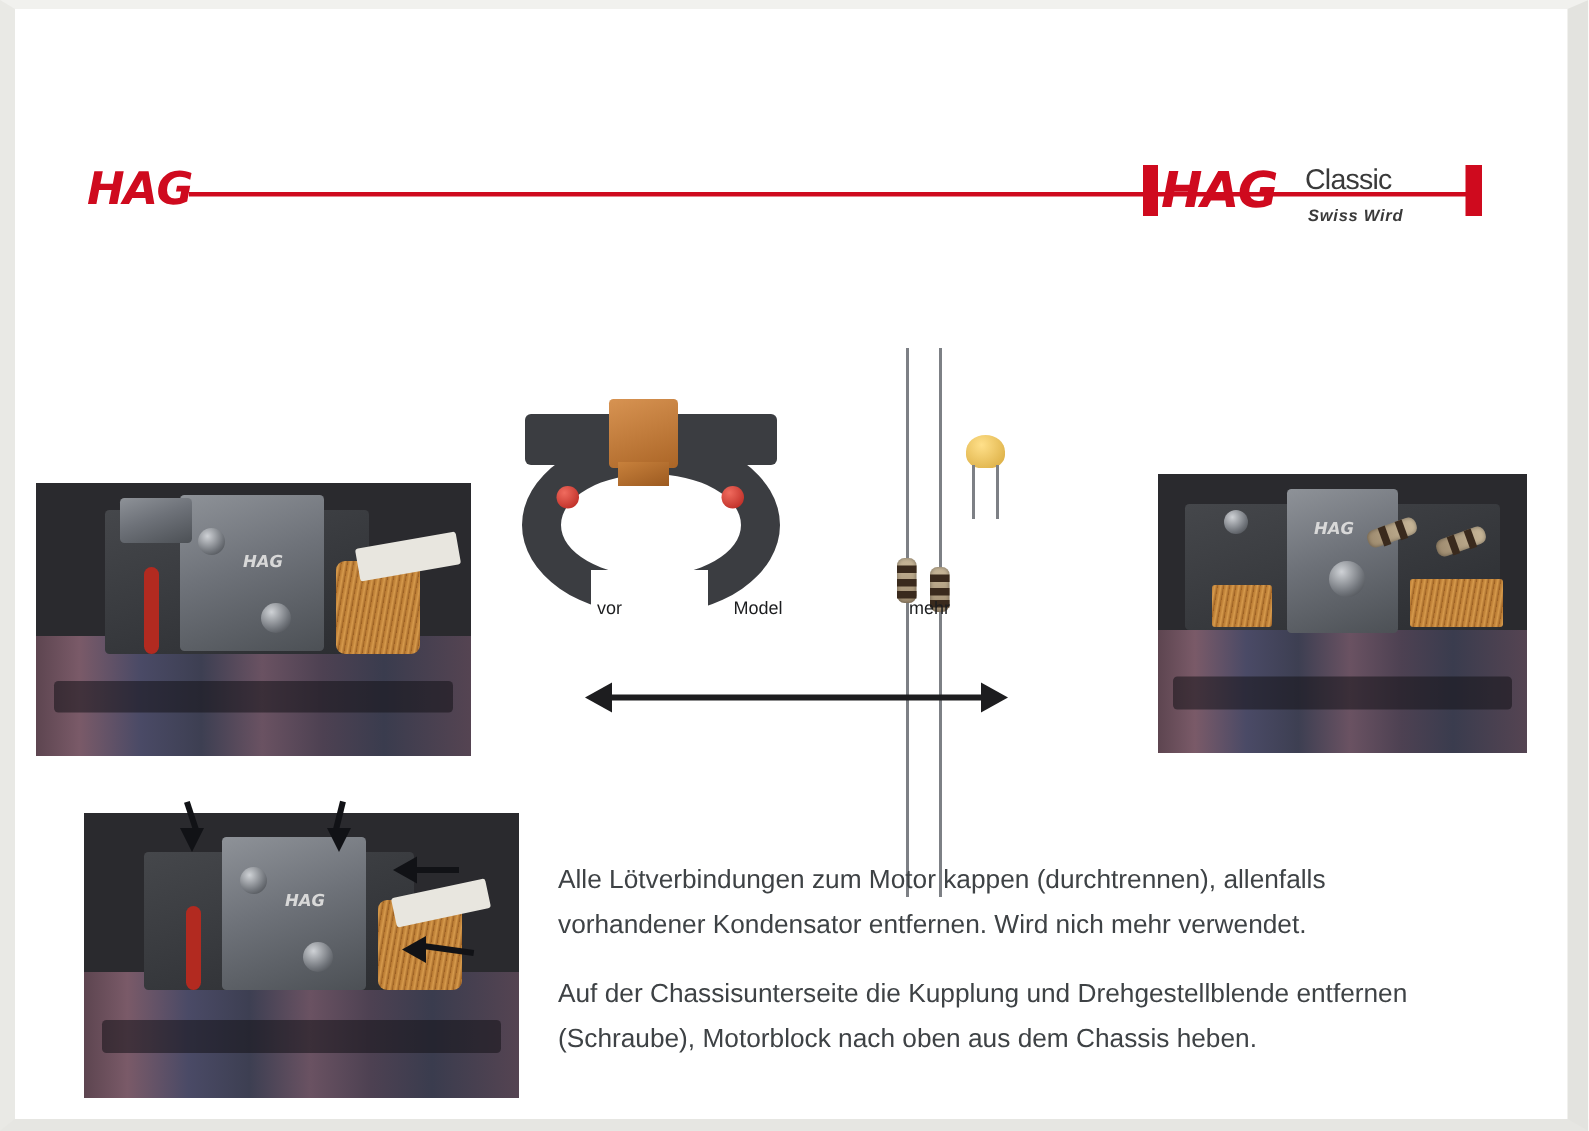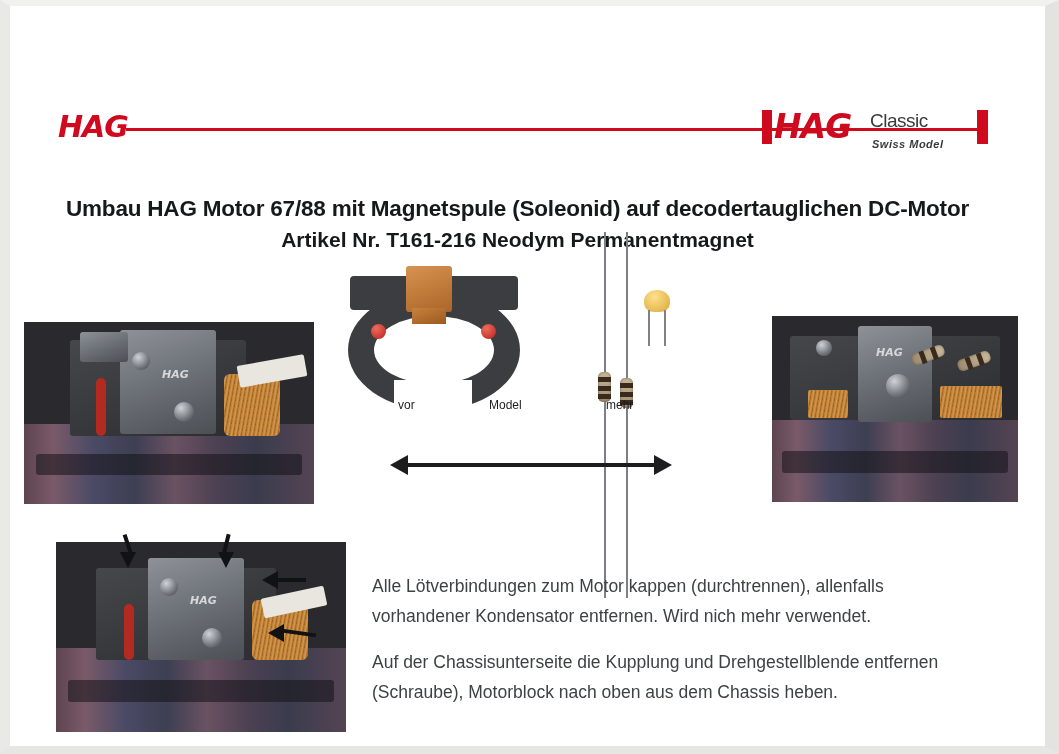--- a/index.html
+++ b/index.html
@@ -334,26 +334,24 @@
 
   <div class="hag-logo-left">
     <div class="txt">HAG</div>
   </div>
   <div class="rule"></div>
 
   <div class="logo-right">
     <div class="bar-left"></div>
     <div class="hag">HAG</div>
     <div class="classic">Classic</div>
-    <div class="swiss">Swiss Model</div>
+    <div class="swiss">Swiss Wird</div>
     <div class="bar-right"></div>
   </div>
 
-  <div class="title-line title-2">Umbau HAG Motor 67/88 mit Magnetspule (Soleonid) auf decodertauglichen DC-Motor</div>
-  <div class="title-line title-3">Artikel Nr. T161-216   Neodym Permanentmagnet</div>
 
   <div class="photo" id="photo-topleft">
     <div class="loco-base"></div>
     <div class="mot-dark" style="left:46px; top:18px; width:176px; height:96px;"></div>
     <div class="mot-gray" style="left:96px; top:8px; width:96px; height:104px;"></div>
     <div class="mot-gray" style="left:56px; top:10px; width:48px; height:30px;"></div>
     <div class="mot-copper" style="left:200px; top:52px; width:56px; height:62px; border-radius:6px;"></div>
     <div class="mot-white" style="left:214px; top:38px; width:68px; height:22px; transform:rotate(-10deg);"></div>
     <div class="mot-red-wire" style="left:72px; top:56px; width:10px; height:58px; border-radius:5px;"></div>
     <div class="screw" style="left:108px; top:30px; width:18px; height:18px;"></div>

